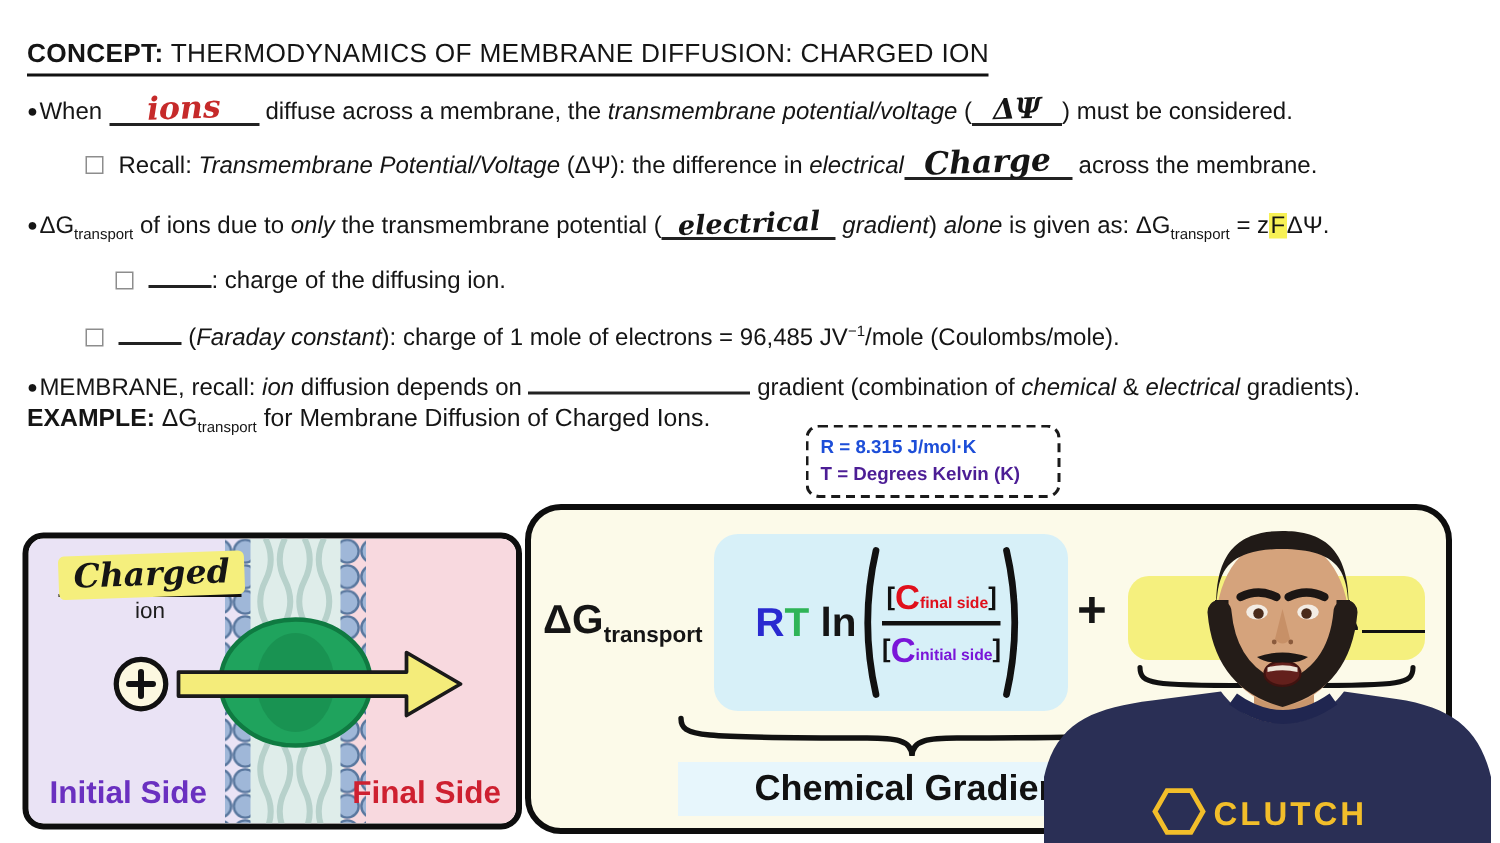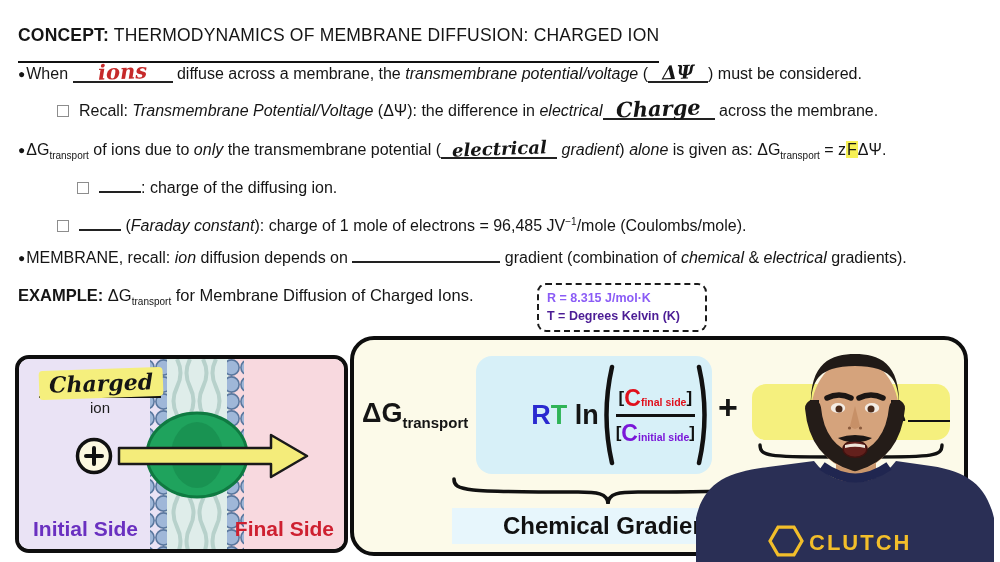--- a/index.html
+++ b/index.html
@@ -11,44 +11,44 @@
   .sub{font-size:10px;vertical-align:-4px;}
   .sup{font-size:10px;vertical-align:6px;}
   .hl{background:#F7F155;padding:0 1px;}
   .dot{font-size:12px;vertical-align:1px;margin-right:1px;}
   .sq{display:inline-block;width:10px;height:10px;border:1.6px solid #8d8d8d;margin-right:10px;vertical-align:-1px;}
   .blank{display:inline-block;border-bottom:2px solid #222;height:13px;}
   .bw{display:inline-block;border-bottom:2.5px solid #222;text-align:center;padding:0 6px;line-height:14px;}
   .hw{display:inline-block;font-family:"DejaVu Serif",serif;font-style:italic;font-weight:bold;transform:rotate(-2deg);}
   .hw-red{color:#C62A2A;}
   .title{position:absolute;top:25px;left:18px;white-space:nowrap;font-size:17.5px;
-         border-bottom:2px solid #111;padding-bottom:15px;letter-spacing:.2px;}
+         border-bottom:2px solid #111;padding-bottom:3px;letter-spacing:.2px;}
   
   .constants{position:absolute;left:537px;top:283px;width:150px;padding:4px 8px 5px;border:2.6px dashed #1a1a1a;
              border-radius:9px;background:#fff;font-size:12.5px;font-weight:bold;line-height:1.45;white-space:nowrap;}
-  .const-r{color:#8b5cf6;}
+  .const-r{color:#1d4ed8;}
   .const-t{color:#4c1d95;}
   
   .diagram{position:absolute;left:15px;top:355px;width:325px;height:190px;border:4px solid #0e0e0e;
            border-radius:14px;overflow:hidden;box-sizing:content-box;}
   .diagram svg{position:absolute;left:0;top:0;}
   .charged-wrap{position:absolute;left:20px;top:10px;width:122px;text-align:center;}
   .charged-word{display:inline-block;background:#F5EF7D;border-radius:4px;padding:1px 10px 2px;font-size:22px;}
   .charged-line{border-top:2.5px solid #111;margin-top:-2px;}
   .ion-label{font-size:15px;color:#1d1d1d;margin-top:1px;}
   .lbl-initial{position:absolute;left:14px;bottom:8px;font-size:21px;font-weight:bold;color:#6A30C0;}
   .lbl-final{position:absolute;right:10px;bottom:8px;font-size:21px;font-weight:bold;color:#CE2030;}
   
   .formula-box{position:absolute;left:350px;top:336px;width:610px;height:212px;background:#FCFAE9;
                border:4px solid #0d0d0d;border-radius:24px;}
   .fx{position:absolute;white-space:nowrap;}
   .dg{left:8px;top:58px;font-size:27px;font-weight:bold;}
   .dg .sub2{font-size:15px;vertical-align:-6px;}
   .bluebox{left:122px;top:16px;width:236px;height:118px;background:#D7F0F8;border-radius:16px;
-           display:flex;align-items:center;justify-content:flex-end;}
+           display:flex;align-items:center;justify-content:center;}
   .rtln{font-size:27px;font-weight:bold;white-space:pre;}
   .rt-r{color:#2A2AD0;}
   .rt-t{color:#2FB457;}
   .paren{flex:0 0 auto;}
   .frac{display:flex;flex-direction:column;align-items:center;margin:0 1px;}
   .fr-row{display:flex;align-items:flex-start;}
   .br{color:#111;font-weight:bold;font-size:17px;line-height:26px;}
   .cbig{font-size:23px;font-weight:bold;line-height:26px;}
   .csub{font-size:10.5px;font-weight:bold;margin-top:11px;}
   .fr-top .cbig,.fr-top .csub{color:#E0101C;}
@@ -80,21 +80,21 @@
   <div class="line" style="top:100px;left:57px;"><span class="sq"></span><span>Recall: </span><span class="it">Transmembrane Potential/Voltage</span><span> (ΔΨ): the difference in </span><span class="it">electrical</span><span class="bw" style="min-width:100px;"><span class="hw" style="font-size:21px;">Charge</span></span><span> across the membrane.</span></div>
 
   <div class="line" style="top:139px;left:18px;"><span class="dot">●</span><span>ΔG</span><span class="sub">transport</span><span> of ions due to </span><span class="it">only</span><span> the transmembrane potential (</span><span class="bw" style="min-width:104px;"><span class="hw" style="font-size:18px;">electrical</span></span><span class="it"> gradient</span><span>) </span><span class="it">alone</span><span> is given as: ΔG</span><span class="sub">transport</span><span> = z</span><span class="hl">F</span><span>ΔΨ.</span></div>
 
   <div class="line" style="top:177px;left:57px;margin-left:20px;"><span class="sq"></span><span class="blank" style="width:42px;"></span><span>: charge of the diffusing ion.</span></div>
 
   <div class="line" style="top:211px;left:57px;"><span class="sq"></span><span class="blank" style="width:42px;"></span><span> (</span><span class="it">Faraday constant</span><span>): charge of 1 mole of electrons = 96,485 JV</span><span class="sup">−1</span><span>/mole (Coulombs/mole).</span></div>
 
   <div class="line" style="top:247px;left:18px;"><span class="dot">●</span><span>MEMBRANE, recall: </span><span class="it">ion</span><span> diffusion depends on </span><span class="blank" style="width:148px;"></span><span> gradient (combination of </span><span class="it">chemical</span><span> &amp; </span><span class="it">electrical</span><span> gradients).</span></div>
 
-  <div class="line" style="top:284px;left:18px;font-size:16.5px;text-align:center;"><span class="bold">EXAMPLE:</span><span> ΔG</span><span class="sub">transport</span><span> for Membrane Diffusion of Charged Ions.</span></div>
+  <div class="line" style="top:268px;left:18px;font-size:16.5px;text-align:center;"><span class="bold">EXAMPLE:</span><span> ΔG</span><span class="sub">transport</span><span> for Membrane Diffusion of Charged Ions.</span></div>
 
   <div class="constants">
     <div class="const-r">R = 8.315 J/mol·K</div>
     <div class="const-t">T = Degrees Kelvin (K)</div>
   </div>
 
   <div class="diagram">
     <svg width="325" height="190" viewBox="0 0 325 190">
       <defs>
         <pattern id="beads" width="17" height="17" patternUnits="userSpaceOnUse">

